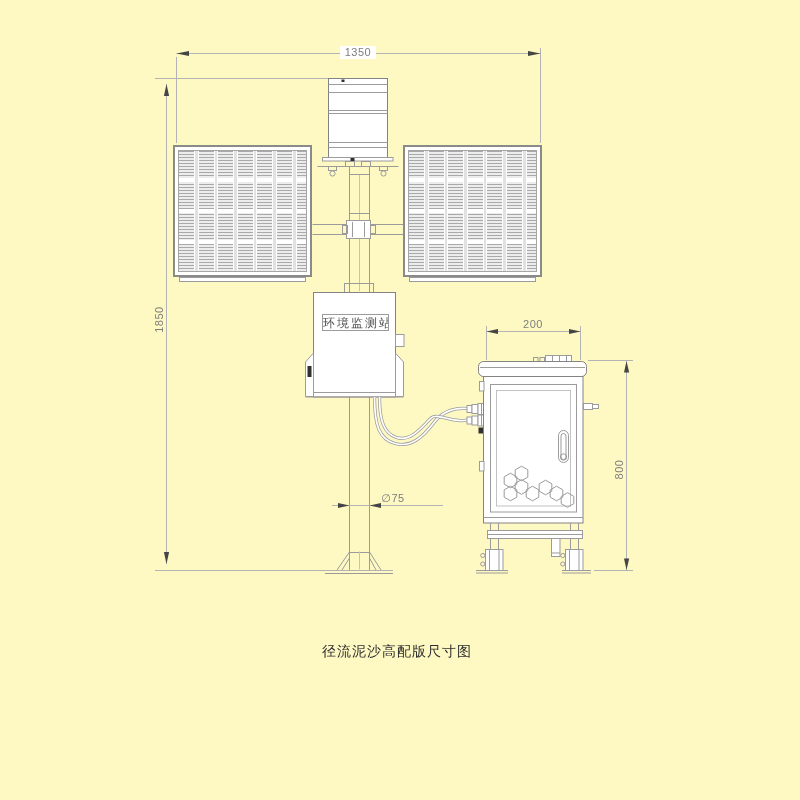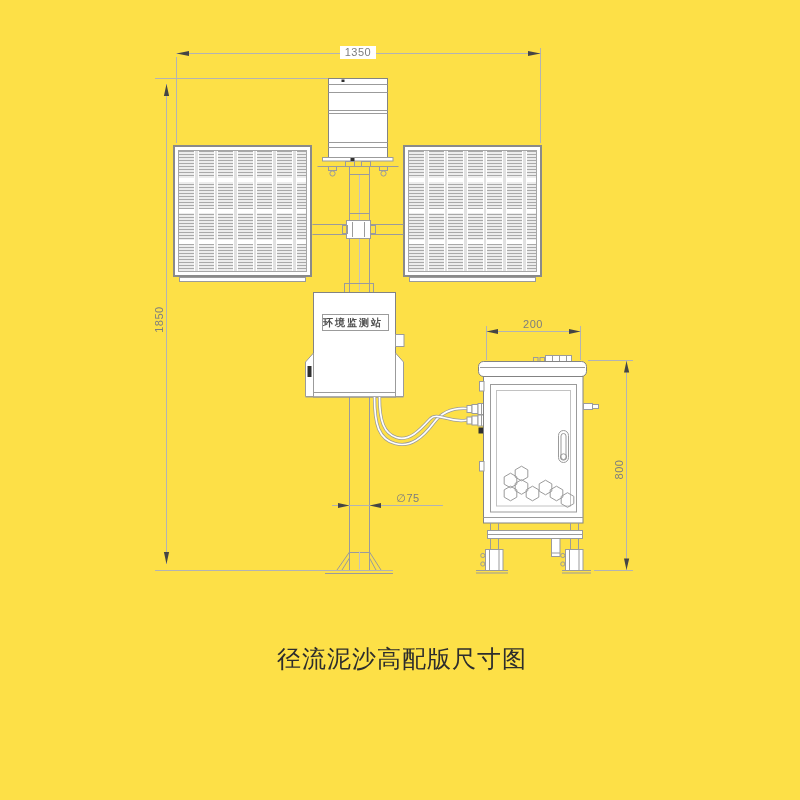--- a/index.html
+++ b/index.html
@@ -1,17 +1,17 @@
 <!DOCTYPE html>
 <html><head>
 <meta charset="utf-8">
 <style>
   html,body { margin:0; padding:0; background:#fff; }
   #canvas {
-    position:relative; width:800px; height:800px; background:#fde047;
+    position:relative; width:800px; height:800px; background:#fef9c3;
     font-family:"Liberation Sans", sans-serif; overflow:hidden;
   }
   
   #drawing { position:absolute; left:0; top:0; z-index:2; }
   #drawing * { stroke:#9b9b9b; stroke-width:1; fill:none; }
   #drawing .fw  { fill:#ffffff; }
   #drawing .lt  { stroke:#c2c2c2; }
   #drawing .dk  { stroke:#838383; }
   #drawing .dim { stroke:#b3b3b3; }
   #drawing .arr { fill:#454545; stroke:none; }
@@ -40,27 +40,27 @@
   }
   
   .dim-label {
     position:absolute; z-index:3; font-size:11px; letter-spacing:0.5px;
     color:#7d7d7d; text-align:center; line-height:13px; height:13px;
   }
   .rot { transform:rotate(-90deg); }
   .onwhite { background:#ffffff; }
   #nameplate-text {
     position:absolute; z-index:3; left:323px; top:317px; width:65px; height:13px;
-    font-size:10px; letter-spacing:2px; color:#4f4f4f; line-height:12px;
-    white-space:nowrap; overflow:hidden;font-weight:bold;
+    font-size:12px; letter-spacing:2px; color:#4f4f4f; line-height:12px;
+    white-space:nowrap; overflow:hidden;
   }
   #title {
     position:absolute; z-index:3; left:277px; top:643px; width:240px; height:26px;
     font-family:"Liberation Serif","DejaVu Serif",serif;
-    font-size:24px; letter-spacing:1px; color:#2d2d2d; text-align:center; white-space:nowrap;
+    font-size:14px; letter-spacing:1px; color:#2d2d2d; text-align:center; white-space:nowrap;
   }
 </style>
 </head>
 <body>
 
 <div id="canvas">
 
   <div class="panel" style="left:173px; top:145px;">
     <div class="panel-inner"></div>
   </div>
@@ -255,17 +255,17 @@
       <line x1="376" y1="570" x2="369.5" y2="558"></line>
       <line x1="349.5" y1="552.5" x2="369.5" y2="552.5"></line>
       <line class="lt" x1="359.5" y1="551.5" x2="359.5" y2="569.5"></line>
     </g>
   </svg>
 
   <div class="dim-label onwhite" style="left:340px; top:46px; width:36px;">1350</div>
   <div class="dim-label rot" style="left:139px; top:313px; width:40px;">1850</div>
   <div class="dim-label" style="left:513px; top:318px; width:40px;">200</div>
   <div class="dim-label rot" style="left:599px; top:463px; width:40px;">800</div>
-  <div class="dim-label" style="left:388px; top:492px; width:40px;text-align:center;">∅75</div>
+  <div class="dim-label" style="left:373px; top:492px; width:40px;text-align:center;">∅75</div>
 
   <div id="nameplate-text">环境监测站</div>
   <div id="title">径流泥沙高配版尺寸图</div>
 </div>
 
 </body></html>

